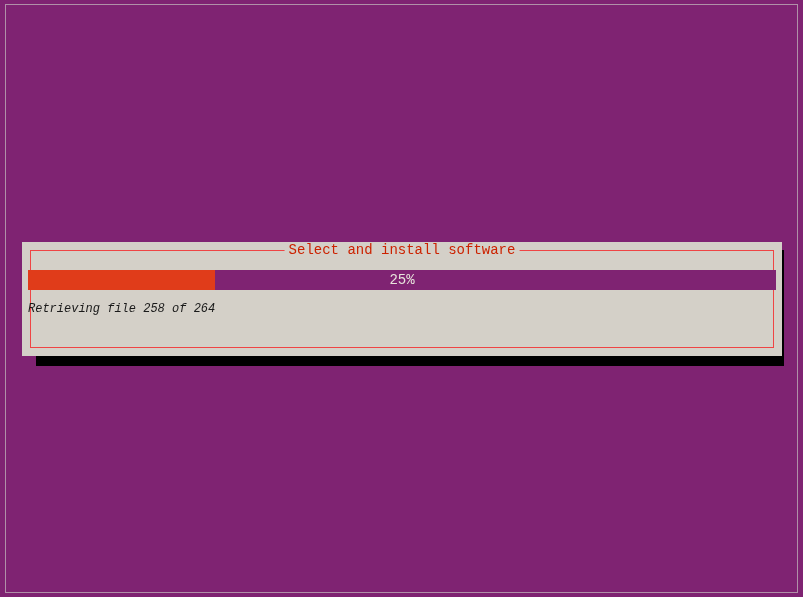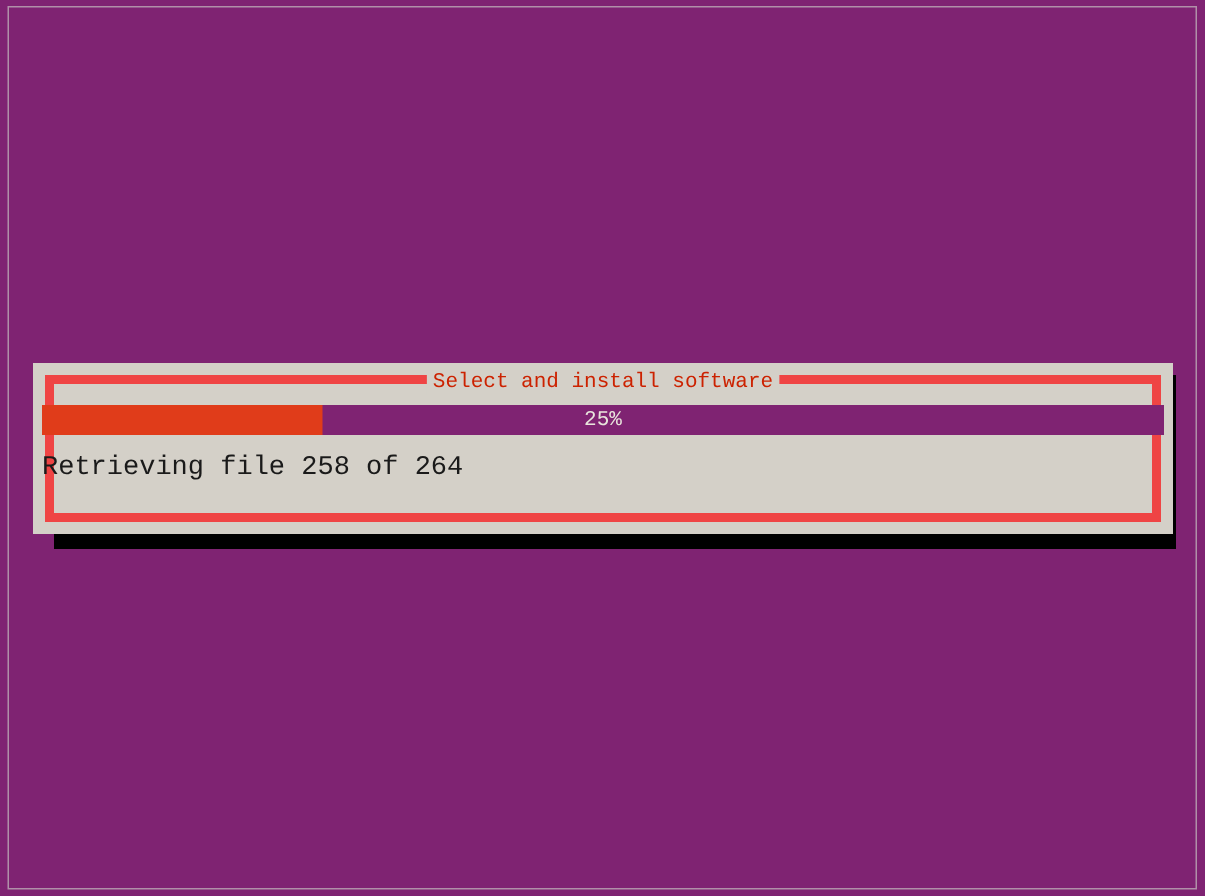--- a/index.html
+++ b/index.html
@@ -39,21 +39,21 @@
       width: 760px;
       height: 114px;
       background: #d4d0c8;
     }
     .dialog-inner-border {
       position: absolute;
       top: 8px;
       left: 8px;
       right: 8px;
       bottom: 8px;
-      border: 6px solid #ef4444;
+      border: 1px solid #ef4444;
     }
     .dialog-title {
       position: absolute;
       top: -9px;
       left: 50%;
       transform: translateX(-50%);
       color: #cc2200;
       background: #d4d0c8;
       padding: 0 4px;
       white-space: nowrap;
@@ -86,22 +86,23 @@
       justify-content: center;
       color: #e8e4dc;
       font-size: 14px;
       line-height: 15px;
     }
     .status-text {
       position: absolute;
       top: 60px;
       left: 6px;
       color: #1a1a1a;
-      font-size: 18px;
+      font-size: 12px;
       white-space: pre;
+      font-style: italic;
     }
   </style>
 </head>
 <body>
 
 <div class="outer-frame"></div>
 
 <div class="dialog-shadow"></div>
 
 <div class="dialog">

